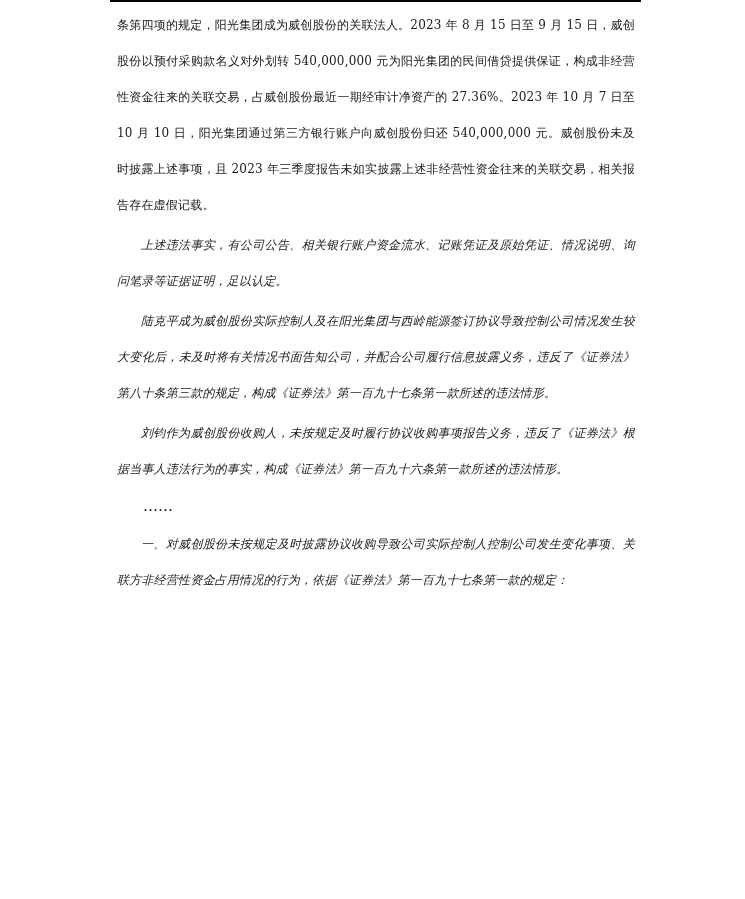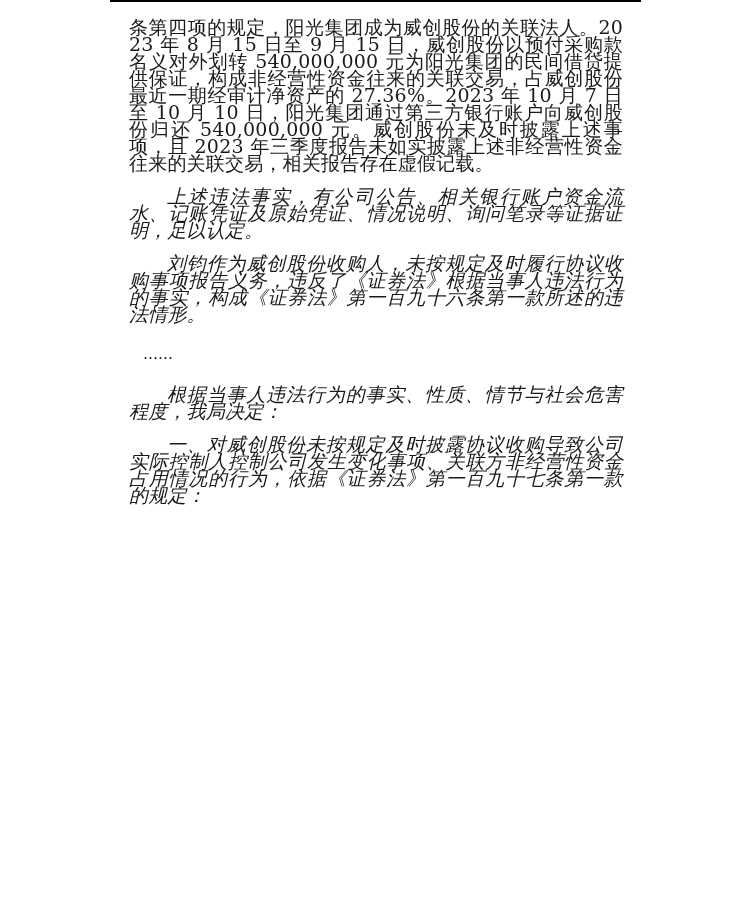--- a/index.html
+++ b/index.html
@@ -23,23 +23,23 @@
       height: 2px;
       background: #000;
     }
     .page {
       position: absolute;
       left: 113px;
       top: 3px;
       width: 526px;
     }
     .para {
-      margin: 16px;
-      font-size: 19px;
-      line-height: 17px;
+      margin: 4px;
+      font-size: 12px;
+      line-height: 36px;
       text-align: justify;
       text-align-last: left;
       letter-spacing: 0.2px;
       word-break: break-all;
     }
     .indent {
       text-indent: 2em;
       font-style: italic;
     }
     .ellipsis {
@@ -51,18 +51,18 @@
     }
   </style>
 </head>
 <body>
 
 <div class="top-rule"></div>
 
 <div class="page">
   <p class="para">条第四项的规定，阳光集团成为威创股份的关联法人。2023 年 8 月 15 日至 9 月 15 日，威创股份以预付采购款名义对外划转 540,000,000 元为阳光集团的民间借贷提供保证，构成非经营性资金往来的关联交易，占威创股份最近一期经审计净资产的 27.36%。2023 年 10 月 7 日至 10 月 10 日，阳光集团通过第三方银行账户向威创股份归还 540,000,000 元。威创股份未及时披露上述事项，且 2023 年三季度报告未如实披露上述非经营性资金往来的关联交易，相关报告存在虚假记载。</p>
   <p class="para indent">上述违法事实，有公司公告、相关银行账户资金流水、记账凭证及原始凭证、情况说明、询问笔录等证据证明，足以认定。</p>
+  <p class="para indent">陆克平成为威创股份实际控制人及在阳光集团与西岭能源签订协议导致控制公司情况发生较大变化后，未及时将有关情况书面告知公司，并配合公司履行信息披露义务，违反了《证券法》第八十条第三款的规定，构成《证券法》第一百九十七条第一款所述的违法情形。</p>
   <p class="para indent">刘钧作为威创股份收购人，未按规定及时履行协议收购事项报告义务，违反了《证券法》根据当事人违法行为的事实，构成《证券法》第一百九十六条第一款所述的违法情形。</p>
   <p class="ellipsis">……</p>
-  <p class="para indent">根据当事人违法行为的事实、性质、情节与社会危害程度，我局决定：</p>
   <p class="para indent">一、对威创股份未按规定及时披露协议收购导致公司实际控制人控制公司发生变化事项、关联方非经营性资金占用情况的行为，依据《证券法》第一百九十七条第一款的规定：</p>
 
 </div>
 
 </body></html>

